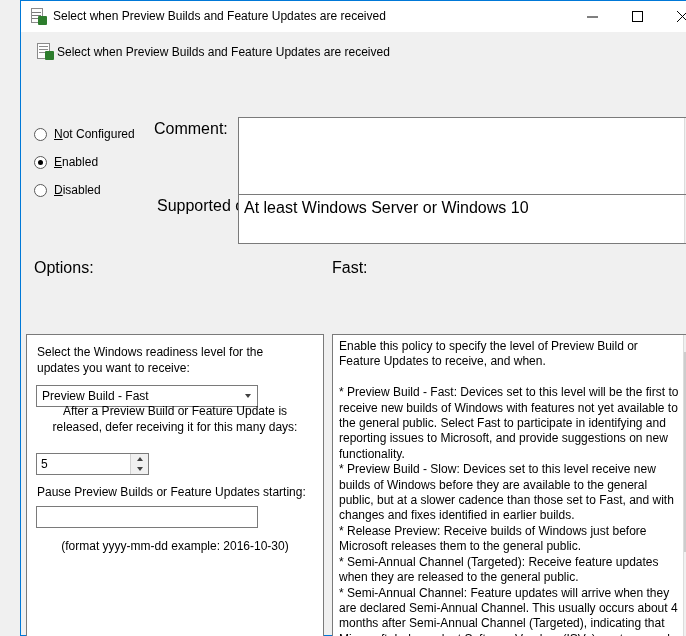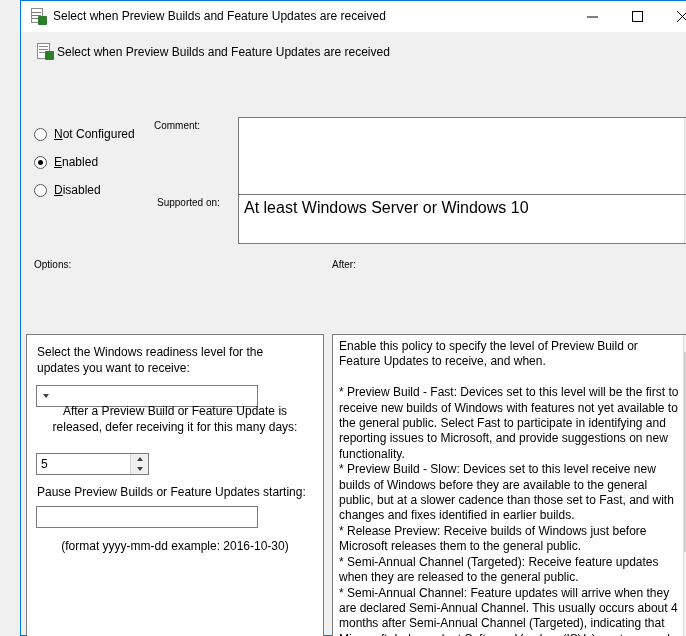--- a/index.html
+++ b/index.html
@@ -176,21 +176,21 @@
     position: absolute;
     left: 3px; top: 3px;
     width: 5px; height: 5px;
     border-radius: 50%;
     background: #000;
   }
   .radio-label { font-size: 12px; white-space: nowrap; text-align: center; }
   .u { text-decoration: underline; }
   .lbl {
     position: absolute;
-    font-size: 10px;
+    font-size: 16px;
     color: #000;
     white-space: nowrap;
   }
   .field {
     position: absolute;
     background: #fff;
     border: 1px solid #7a7a7a;
     box-sizing: border-box;
   }
   
@@ -412,25 +412,26 @@
         <div class="arrow up">
             <div class="tri up"></div>
           </div>
         <div class="arrow down">
             <div class="tri down"></div>
           </div>
       </div>
     </div>
 
     <div class="lbl" style="left:13px; top:183px;">Options:</div>
-    <div class="lbl" style="left:311px; top:183px;">After:</div>
+    <div class="lbl" style="left:311px; top:183px;">Fast:</div>
 
     <div class="pane" id="options-pane">
       <div class="opt-label" style="top:9px; width:270px;">Select the Windows readiness level for the updates you want to receive:</div>
       <div class="combo" style="top:50px;">
+        <div class="combo-text">Preview Build - Fast</div>
         <div class="combo-btn">
             <div class="tri-s down"></div>
           </div>
       </div>
       <div class="opt-label" style="top:68px; width:276px;text-align:center;">After a Preview Build or Feature Update is released, defer receiving it for this many days:</div>
       <div class="spin" style="top:118px;">
         <div class="spin-text">5</div>
         <div class="spin-buttons">
           <div class="sb">
               <div class="tri-s up"></div>

